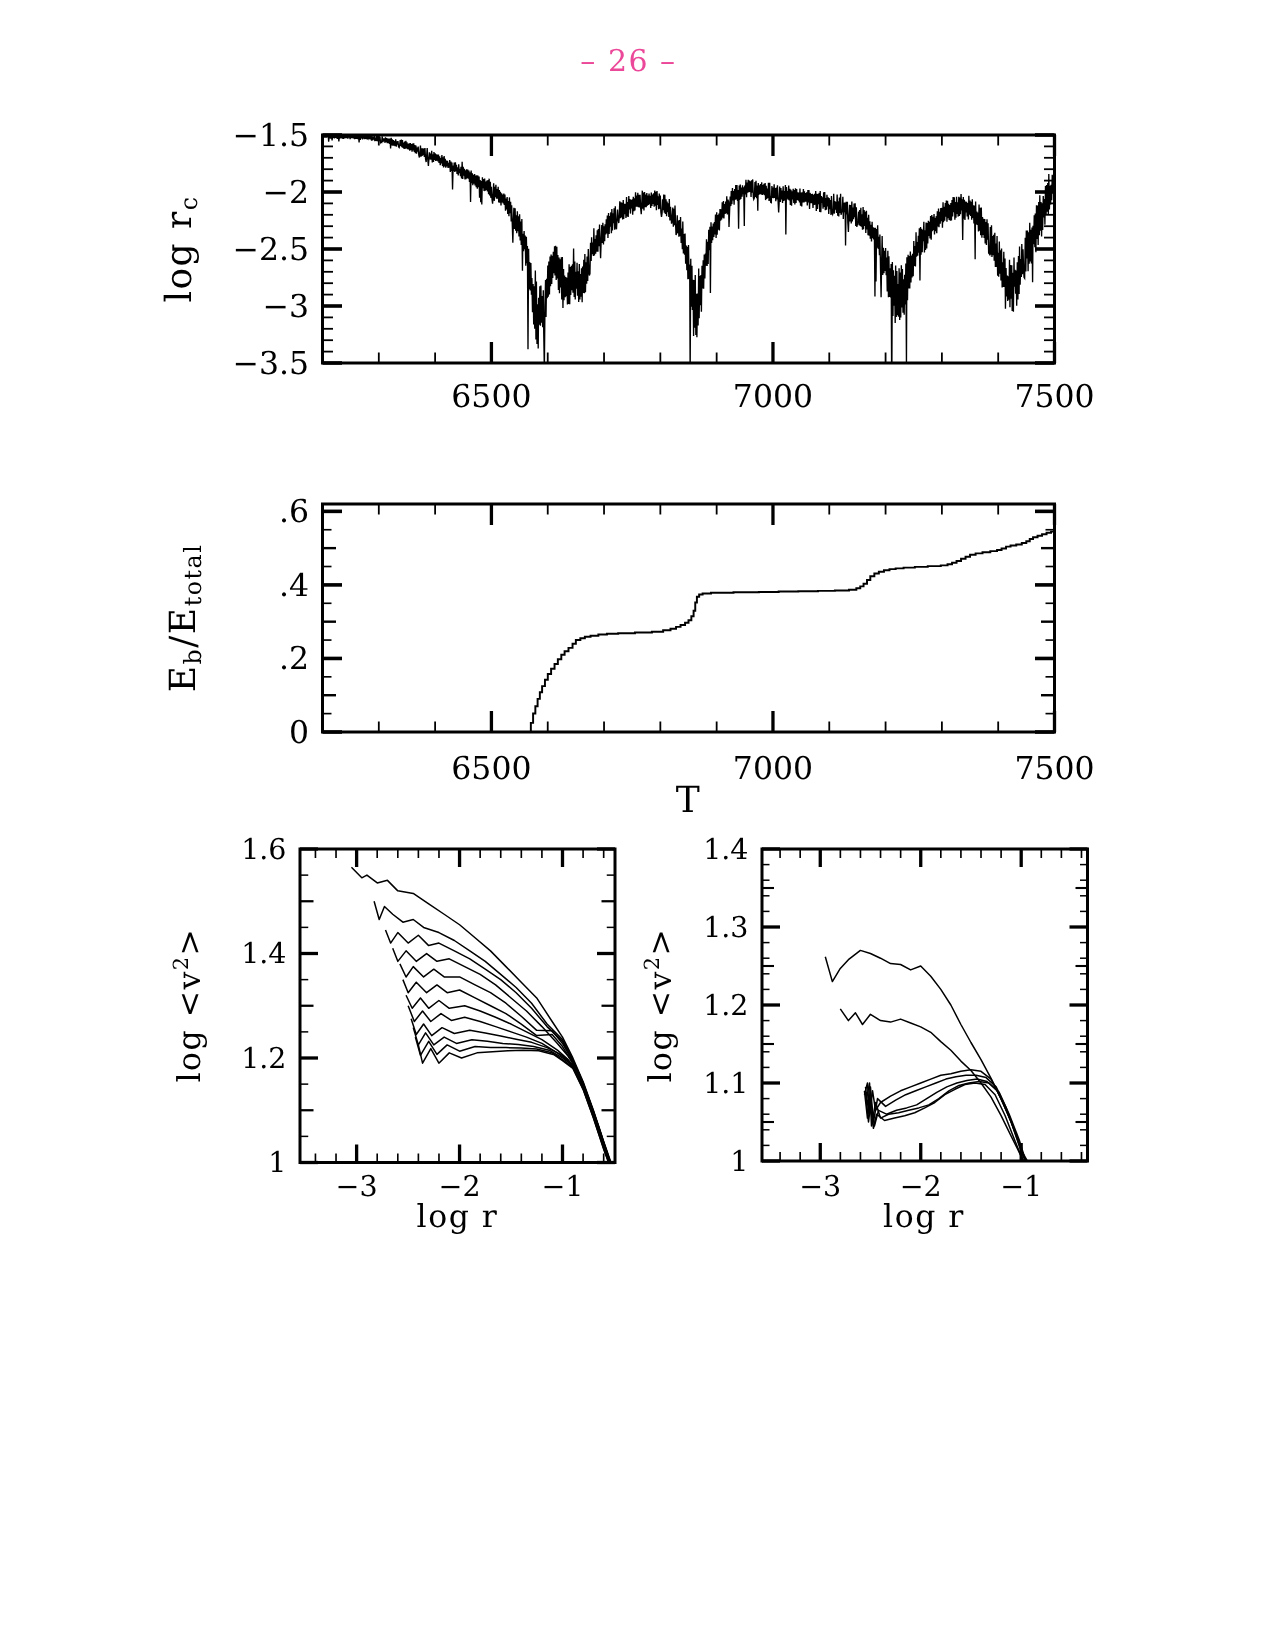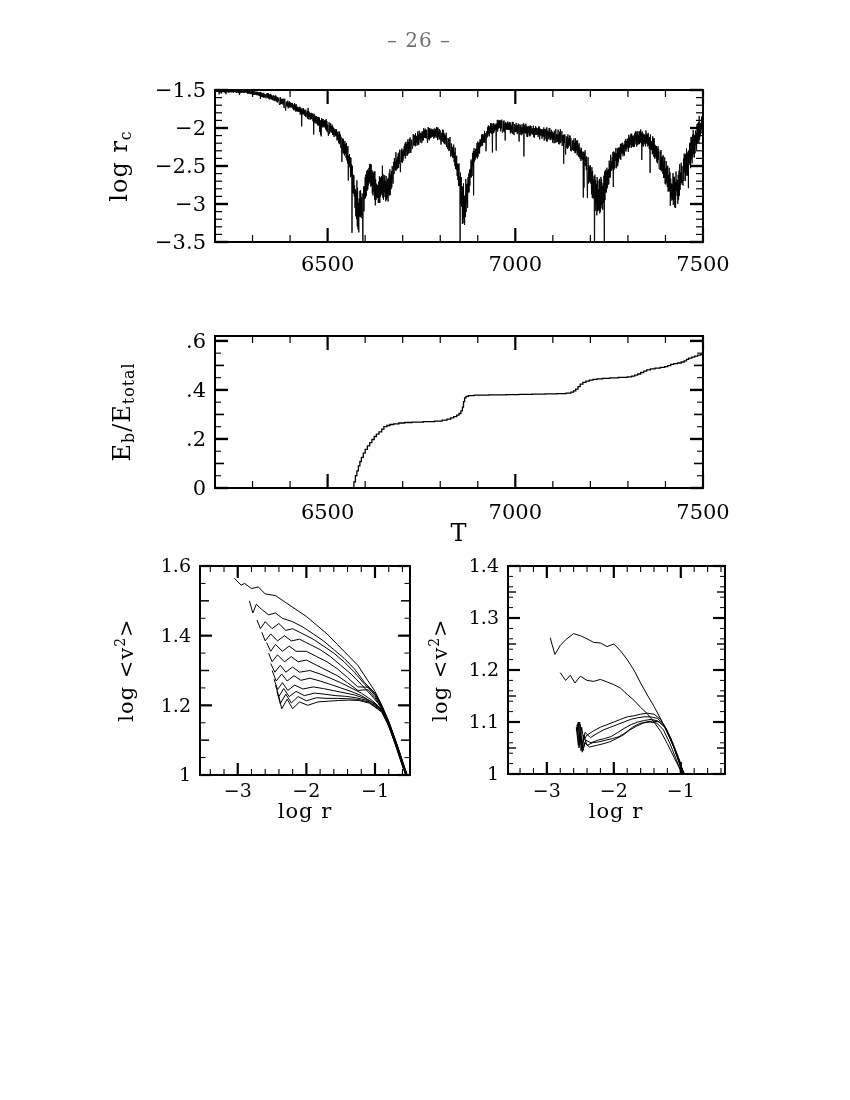--- a/index.html
+++ b/index.html
@@ -1,19 +1,19 @@
 <!DOCTYPE html>
 <html><head>
 <meta charset="utf-8">
 <style>
   html,body{margin:0;padding:0;background:#888;}
   .page{position:relative;width:850px;height:1100px;margin:0 auto;background:#ffffff;
         font-family:"DejaVu Serif","Liberation Serif",serif;overflow:hidden;}
   .page-number{position:absolute;left:0;right:12px;top:28px;text-align:center;
-        font-size:20px;color:#737373;letter-spacing:1px;}
+        font-size:20px;color:#ec4899;letter-spacing:1px;}
   svg.figure{position:absolute;left:0;top:0;}
   svg text{fill:#000;}
 </style>
 </head>
 <body>
 
 <div class="page">
   <div class="page-number">– 26 –</div>
   <svg class="figure" width="850" height="1100" viewBox="0 0 850 1100">
       <g>

